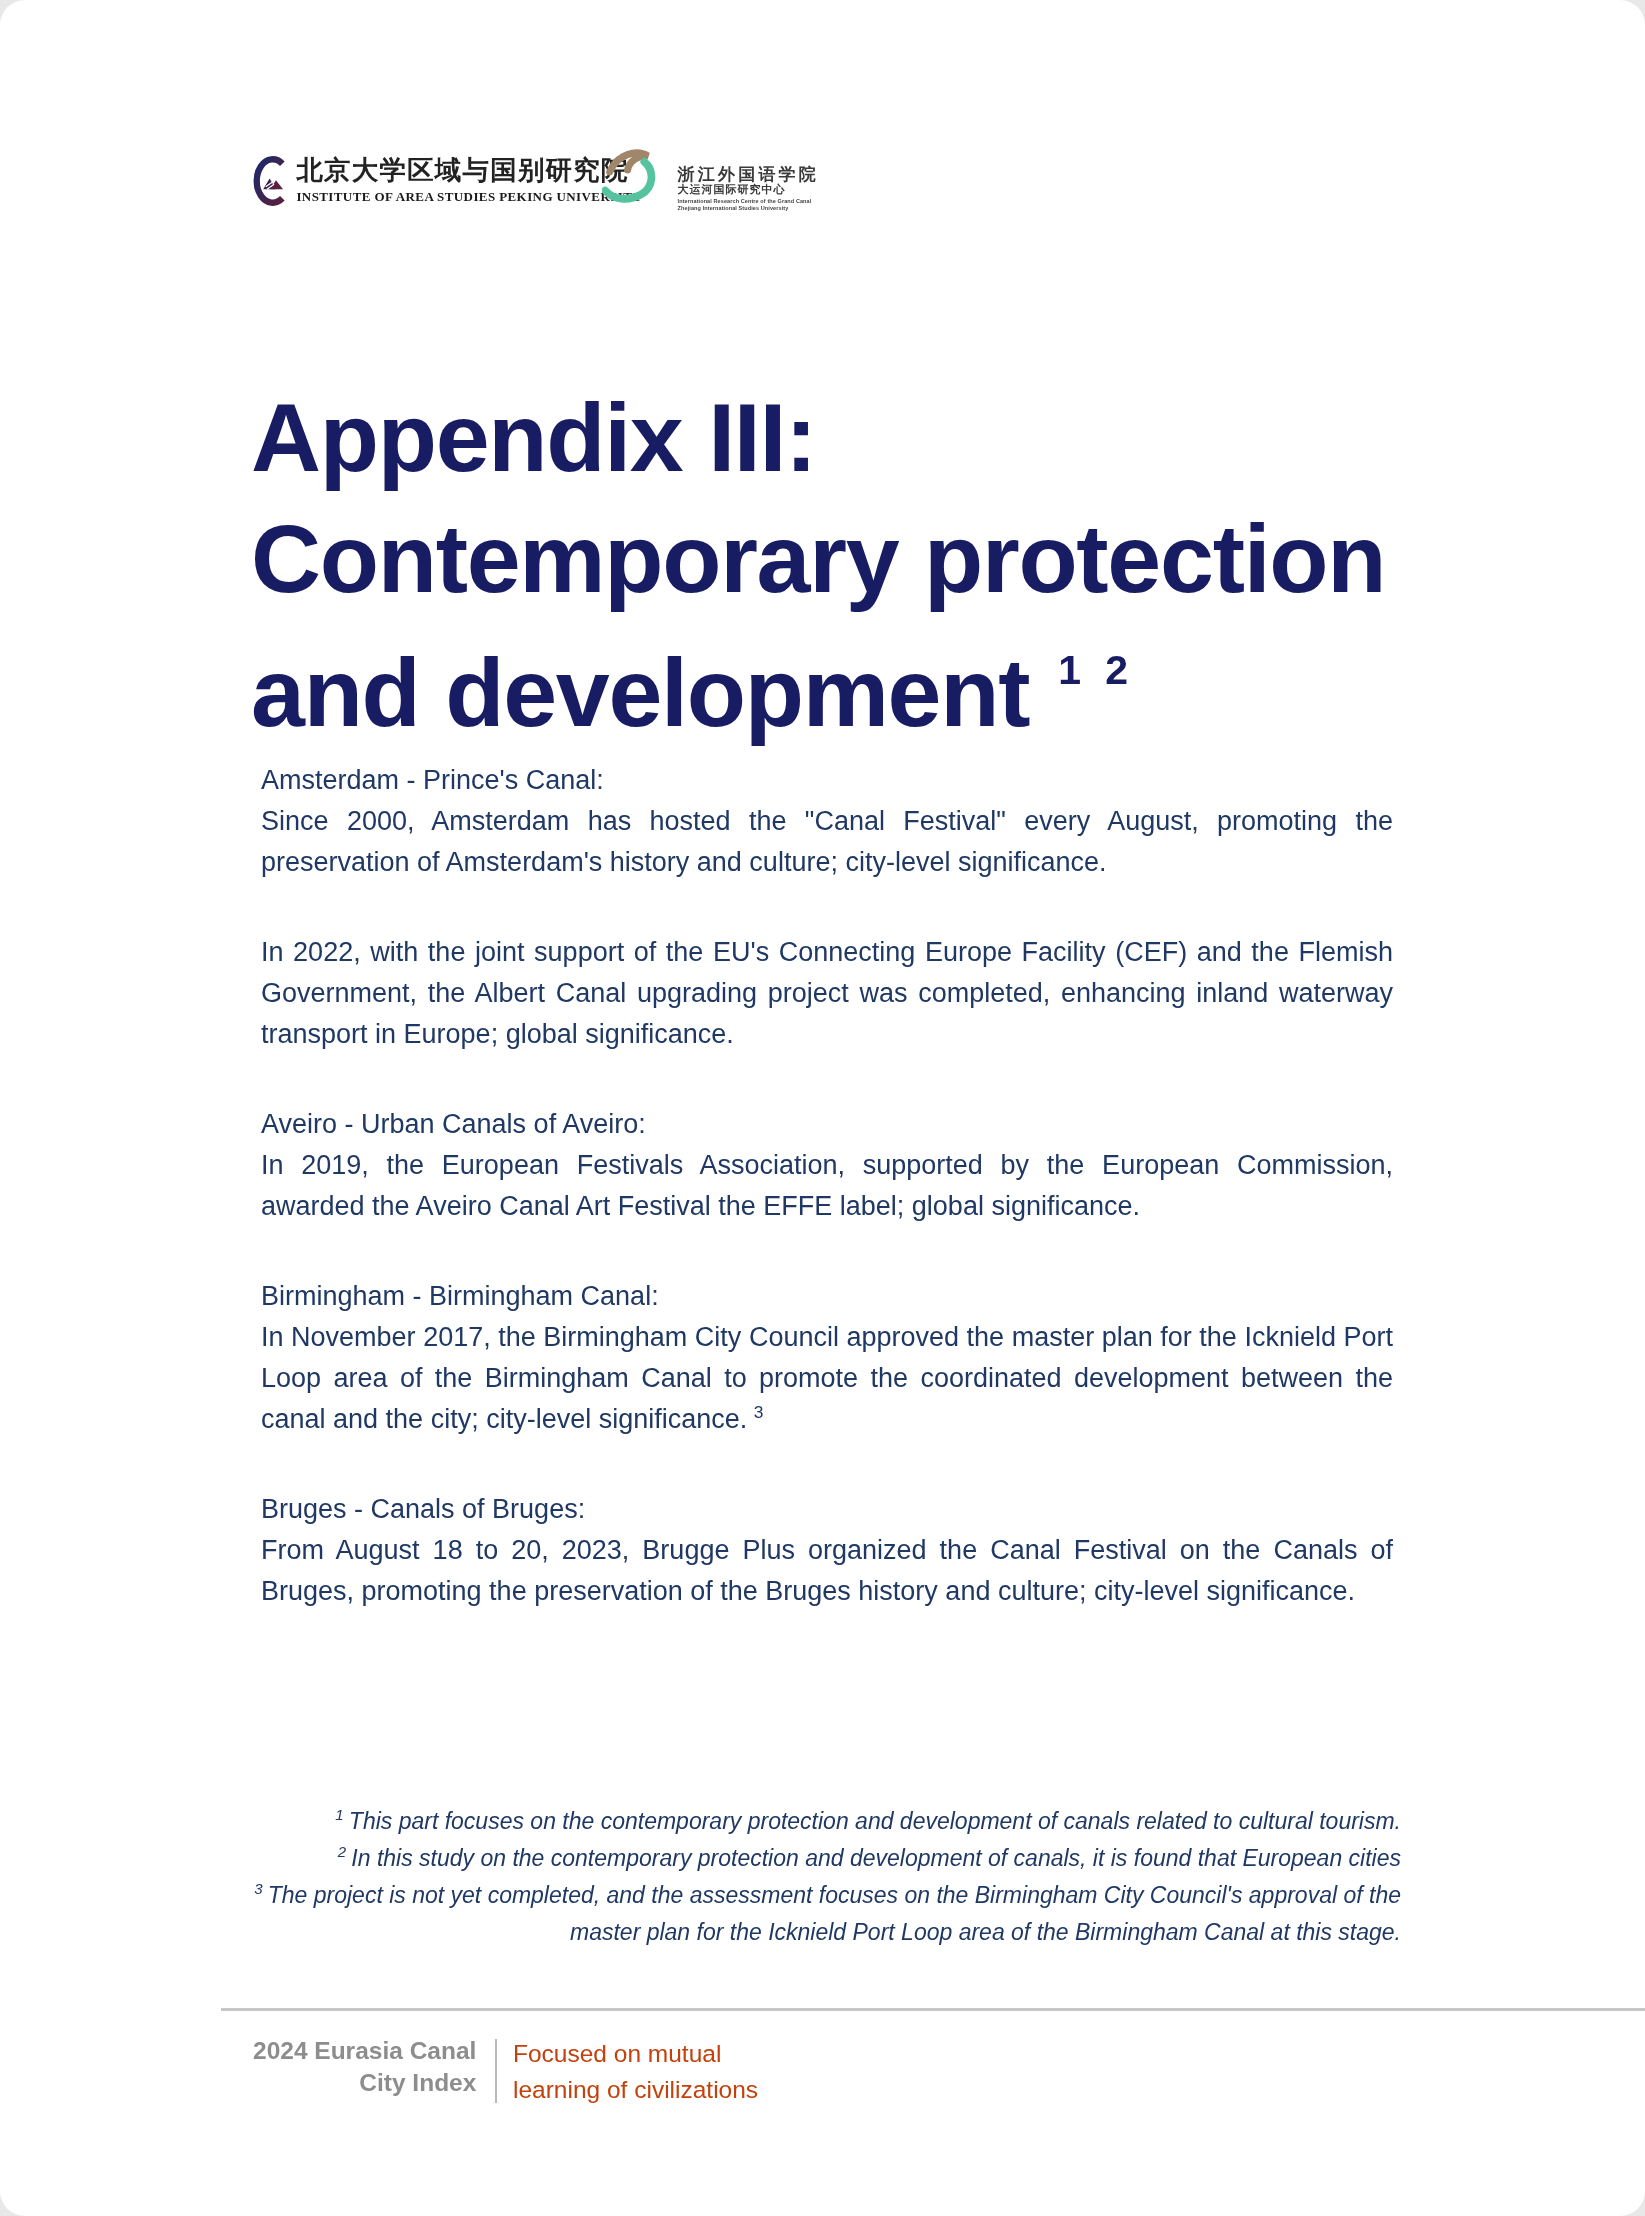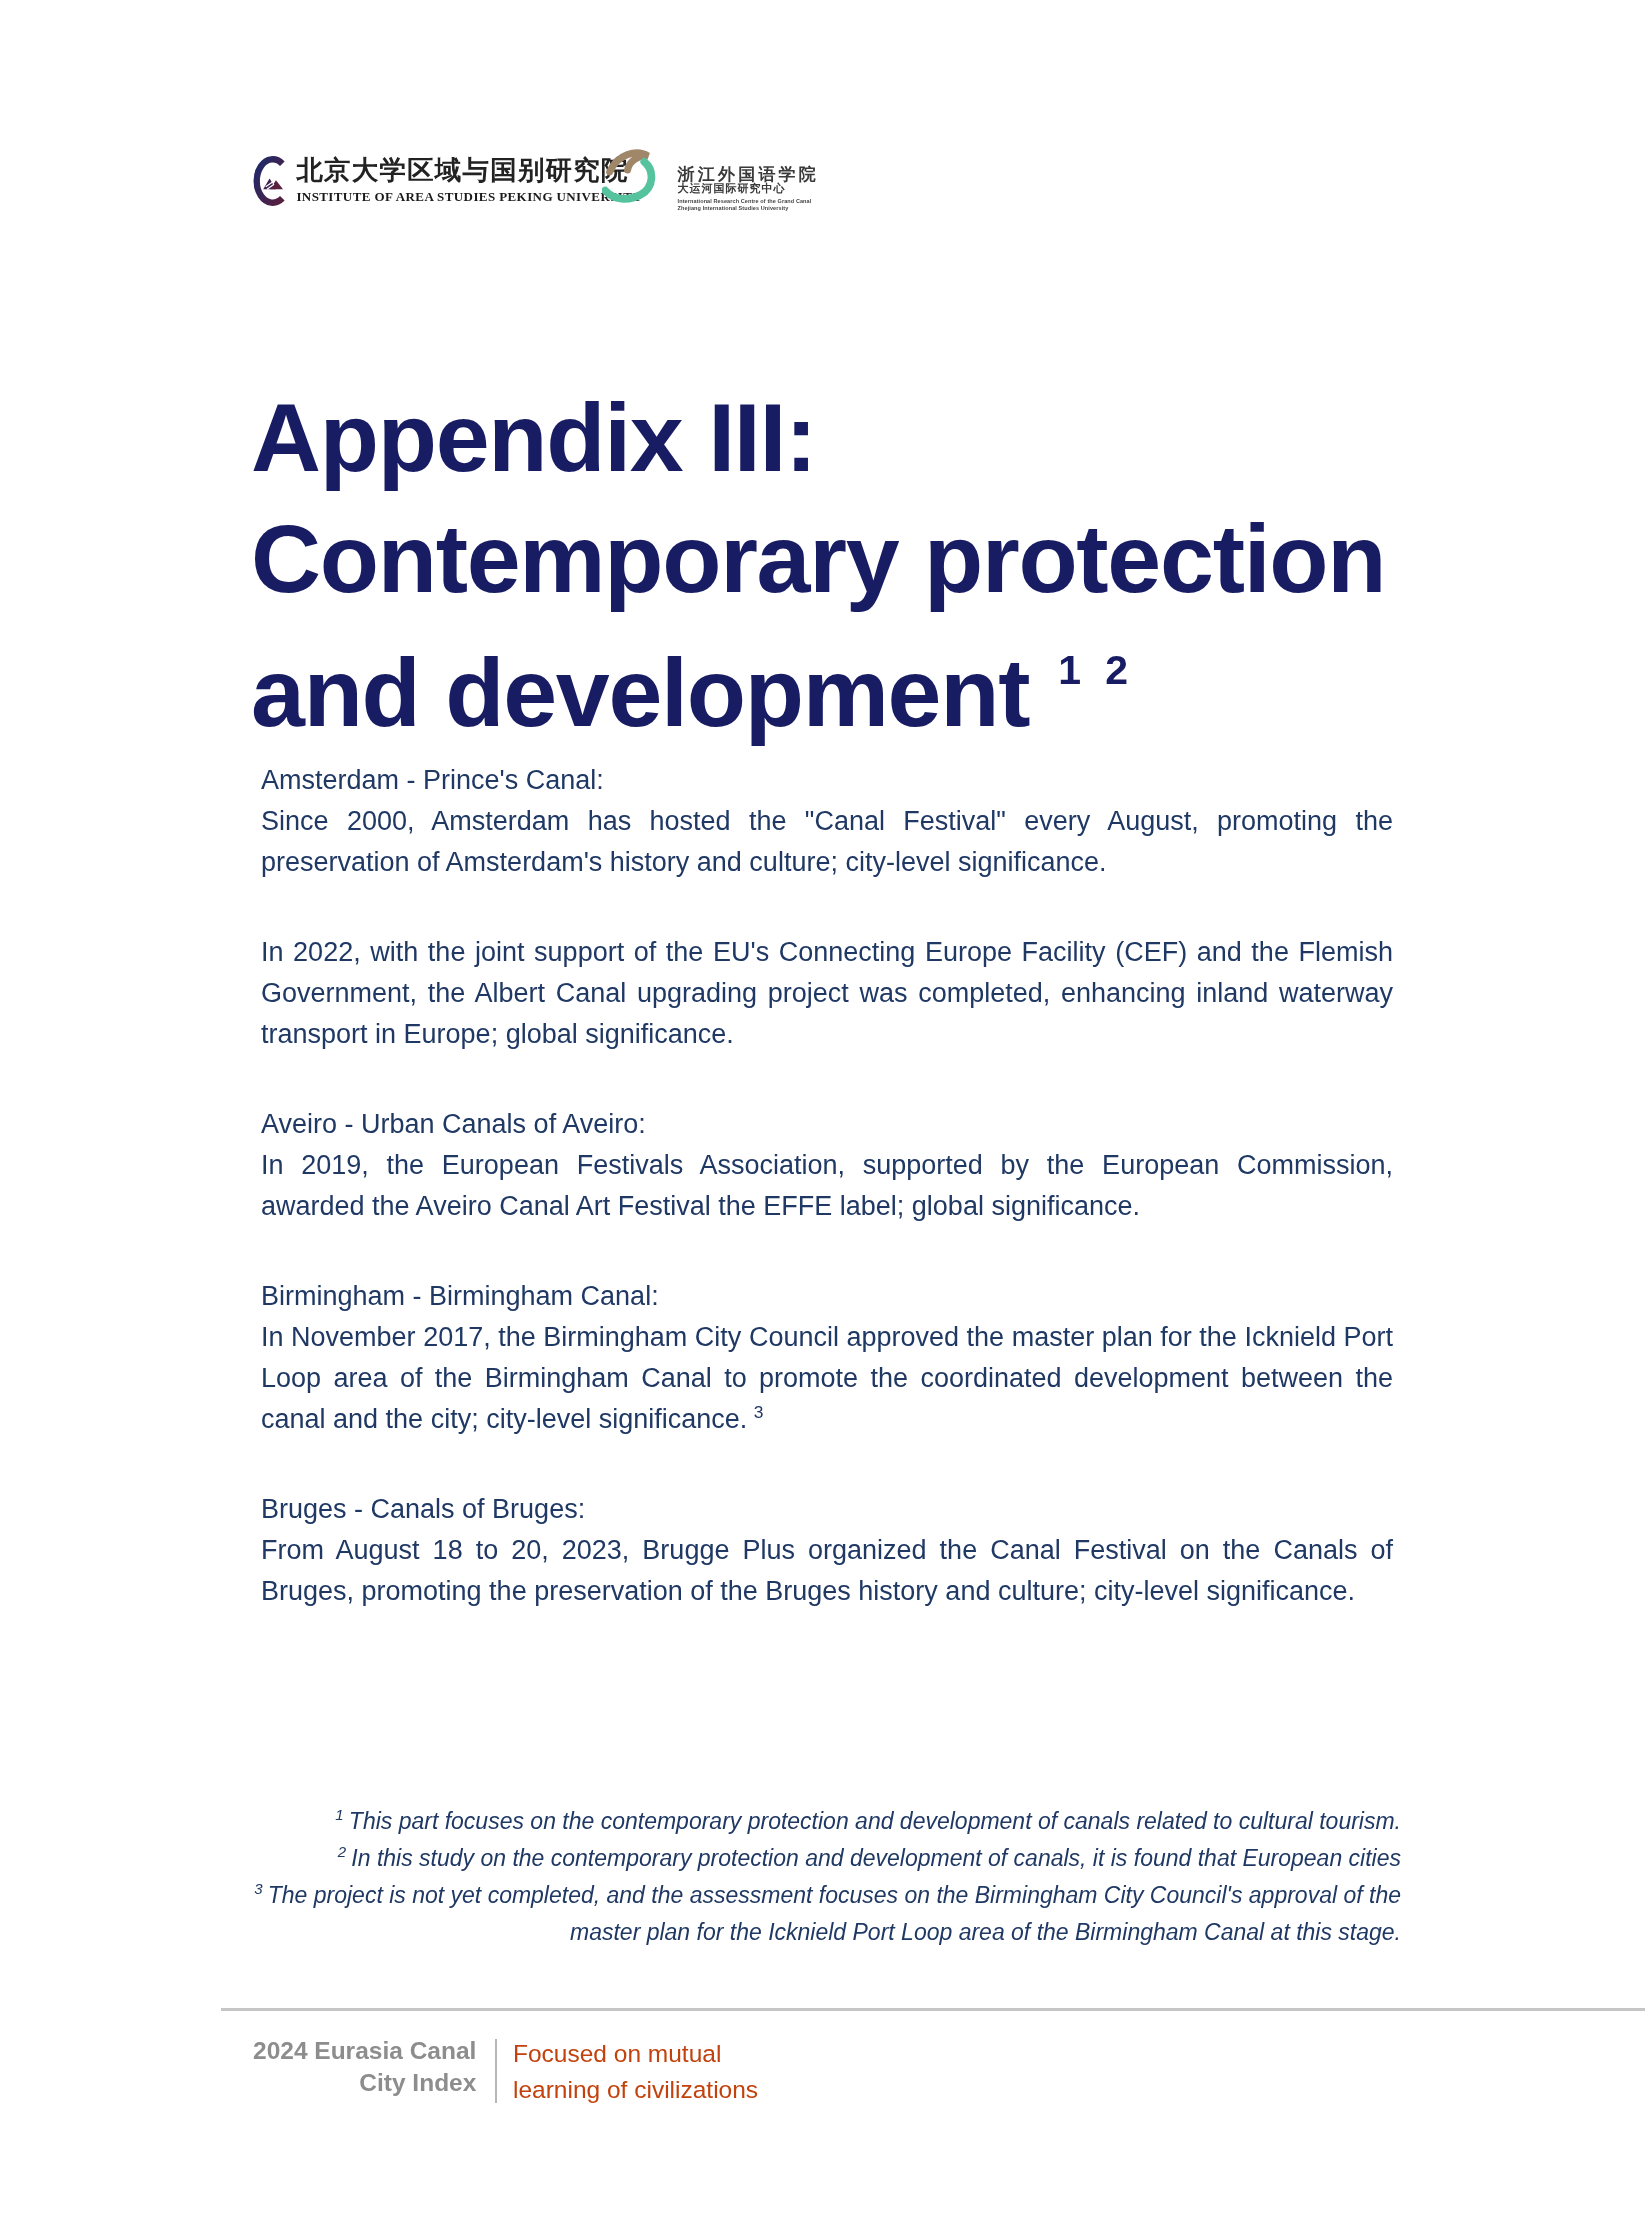--- a/index.html
+++ b/index.html
@@ -2,20 +2,21 @@
 <html style="font-size:10.3px"><head>
 <meta charset="utf-8">
 <style>
   html,body{margin:0;padding:0;background:#e8e8e8;}
   .page{
     position:relative;
     width:1645px;height:2216px;
     background:#ffffff;
     font-family:"Liberation Sans", sans-serif;
     overflow:hidden;
+    border-radius:25px;
   }
 
   
   .logo1{position:absolute;left:253px;top:155px;display:flex;align-items:flex-start;}
   .logo1-icon{display:block;}
   .logo1-text{margin-left:6.4px;}
   .logo1-cn{
     font-family:"Liberation Serif", serif;
     font-size:26.4px;font-weight:700;color:#222;
     letter-spacing:1.3px;line-height:31px;white-space:nowrap;
@@ -27,21 +28,21 @@
   }
   .logo2{position:absolute;left:602px;top:146px;display:flex;align-items:flex-start;}
   .logo2-icon{display:block;}
   .logo2-text{margin-left:20.6px;margin-top:20.6px;}
   .logo2-cn1{
     font-family:"Liberation Serif", serif;
     font-size:17px;font-weight:700;color:#3a3a3a;
     letter-spacing:3.2px;line-height:15.5px;white-space:nowrap;
   }
   .logo2-cn2{
-    font-family:Liberation Mono, monospace;
+    font-family:Liberation Serif, serif;
     font-size:11px;font-weight:700;color:#3a3a3a;
     letter-spacing:1px;line-height:14px;white-space:nowrap;
   }
   .logo2-en1,.logo2-en2{
     font-size:5.5px;font-weight:700;color:#444;
     line-height:7px;white-space:nowrap;letter-spacing:0.1px;
   }
   .logo2-en1{margin-top:1.9px;}
 
   

